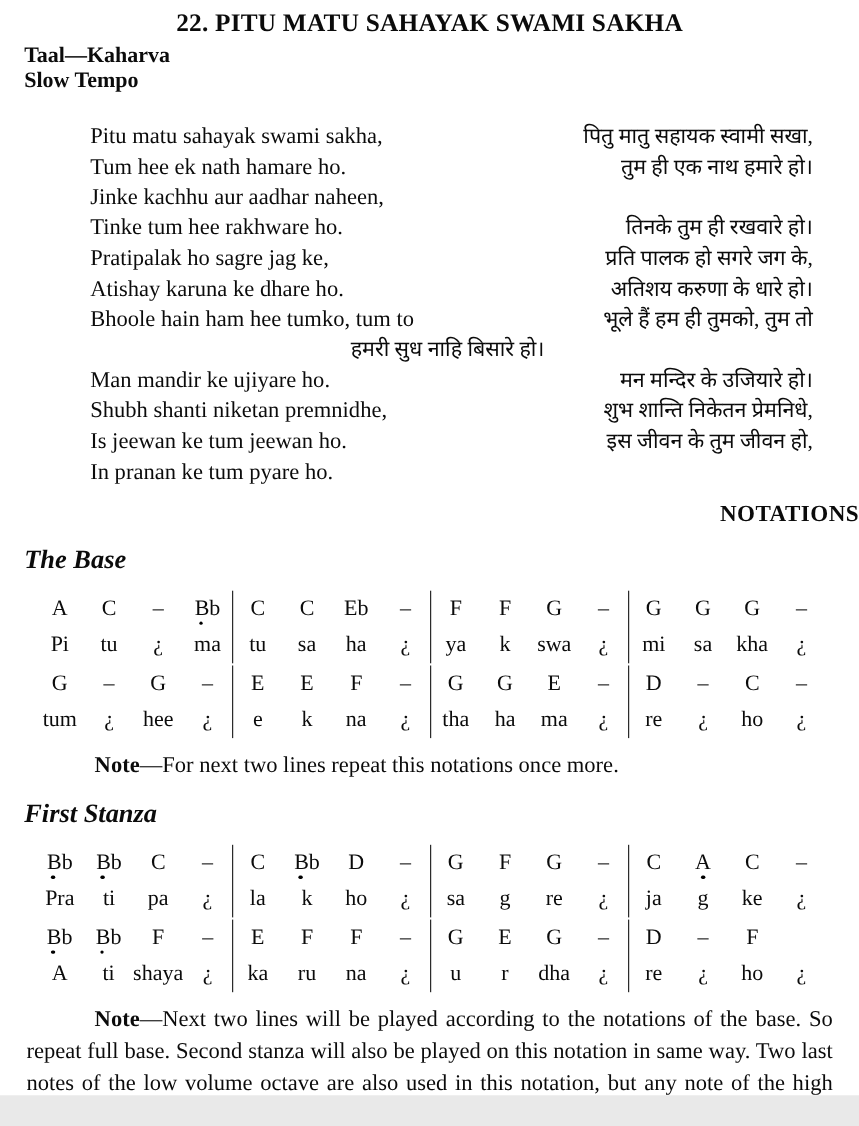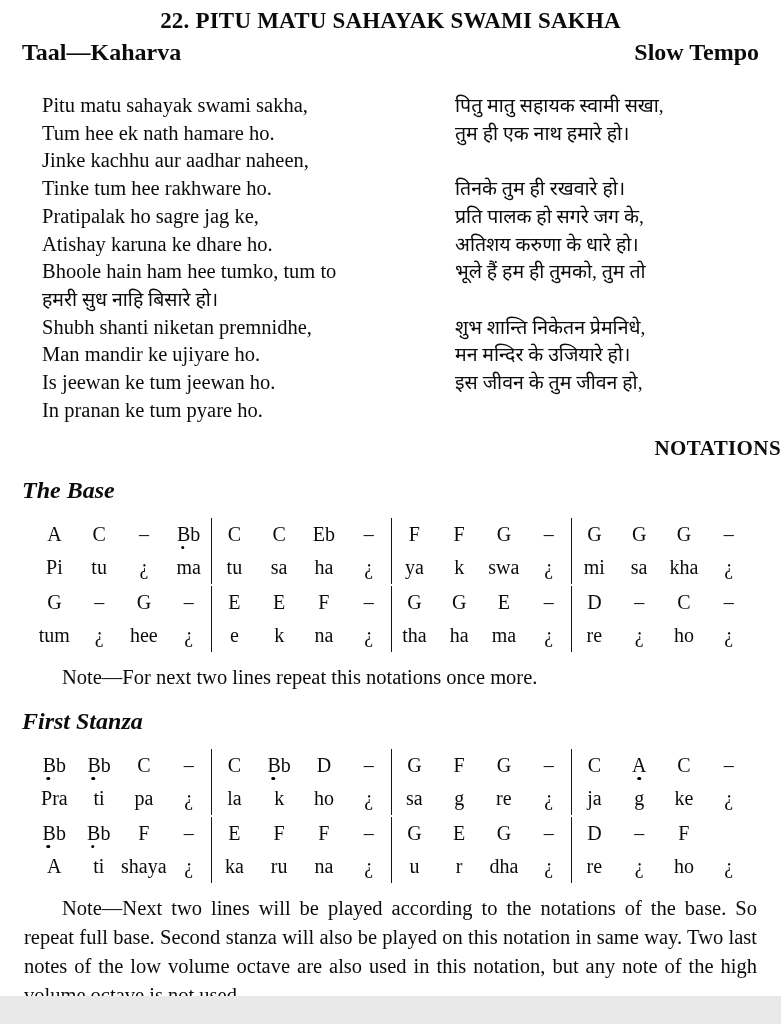--- a/index.html
+++ b/index.html
@@ -7,40 +7,40 @@
     width:781px;height:996px;background:#ffffff;color:#0b0b0b;
     font-family:"Liberation Serif","DejaVu Serif",serif;
     position:relative;overflow:hidden;box-sizing:border-box;
   }
   .title{
     margin:8px 0 0;text-align:center;font-size:23px;font-weight:bold;
     letter-spacing:.2px;
   }
   .subheader{
     margin-top:5px;padding:0 22px;display:flex;justify-content:space-between;
-    font-size:24px;font-weight:bold;
+    font-size:20px;font-weight:bold;flex-direction:column;
   }
-  .lyrics{margin-top:26px;padding-left:42px;padding-right:42px;}
+  .lyrics{margin-top:26px;padding-left:82px;padding-right:42px;}
   .lrow{display:grid;grid-template-columns:413px 1fr;line-height:27.7px;}
   .len{font-size:20.5px;}
-  .lhi{font-size:19.5px;font-family:"Liberation Serif","DejaVu Sans",serif;}
+  .lhi{font-size:19.5px;font-family:"Liberation Serif","DejaVu Sans",serif;text-align:right;}
   .notations-h{margin:12px 0 0;text-align:right;font-size:21px;font-weight:bold;letter-spacing:.4px;}
   .section-h{margin:16px 0 0;padding-left:22px;font-size:24px;font-weight:bold;font-style:italic;}
   .ntable{margin:14px 30px 0 32px;}
   .nline{display:flex;margin-bottom:2px;}
   .measure{flex:1;display:grid;grid-template-columns:repeat(4,1fr);}
   .measure + .measure{border-left:1.5px solid #151515;}
   .ncell{height:33px;display:flex;align-items:center;justify-content:center;
          position:relative;font-size:20px;}
   .ncell.syl{font-size:20px;}
   .dot{position:absolute;bottom:2px;left:50%;transform:translateX(-50%);
        width:3.5px;height:3.5px;border-radius:50%;background:#000;}
   .dot.off{left:calc(50% - 6px);}
   .notepara{margin:11px 0 0;padding:0 24px;font-size:20.5px;line-height:29px;}
-  .notepara .lead{font-weight:normal;}
+  .notepara .lead{font-weight:bold;margin-left:24px;}
   .notepara.justified{text-align:justify;text-indent:38px;}
   .notepara.single{text-indent:38px;}
   .pagenum{
     margin-top:10px;text-align:center;font-size:16px;font-weight:bold;
     font-family:"Liberation Sans","DejaVu Sans",sans-serif;
   }
 </style>
 </head>
 <body>
 
@@ -78,26 +78,26 @@
         <div class="lhi">अतिशय करुणा के धारे हो।</div>
       </div>
       <div class="lrow">
         <div class="len">Bhoole hain ham hee tumko, tum to</div>
         <div class="lhi">भूले हैं हम ही तुमको, तुम तो</div>
       </div>
       <div class="lrow">
         <div class="lhi">हमरी सुध नाहि बिसारे हो।</div>
       </div>
       <div class="lrow">
+        <div class="len">Man mandir ke ujiyare ho.</div>
+        <div class="lhi">मन मन्दिर के उजियारे हो।</div>
+      </div>
+      <div class="lrow">
         <div class="len">Shubh shanti niketan premnidhe,</div>
         <div class="lhi">शुभ शान्ति निकेतन प्रेमनिधे,</div>
-      </div>
-      <div class="lrow">
-        <div class="len">Man mandir ke ujiyare ho.</div>
-        <div class="lhi">मन मन्दिर के उजियारे हो।</div>
       </div>
       <div class="lrow">
         <div class="len">Is jeewan ke tum jeewan ho.</div>
         <div class="lhi">इस जीवन के तुम जीवन हो,</div>
       </div>
       <div class="lrow">
         <div class="len">In pranan ke tum pyare ho.</div>
       </div>
     </div>
 

